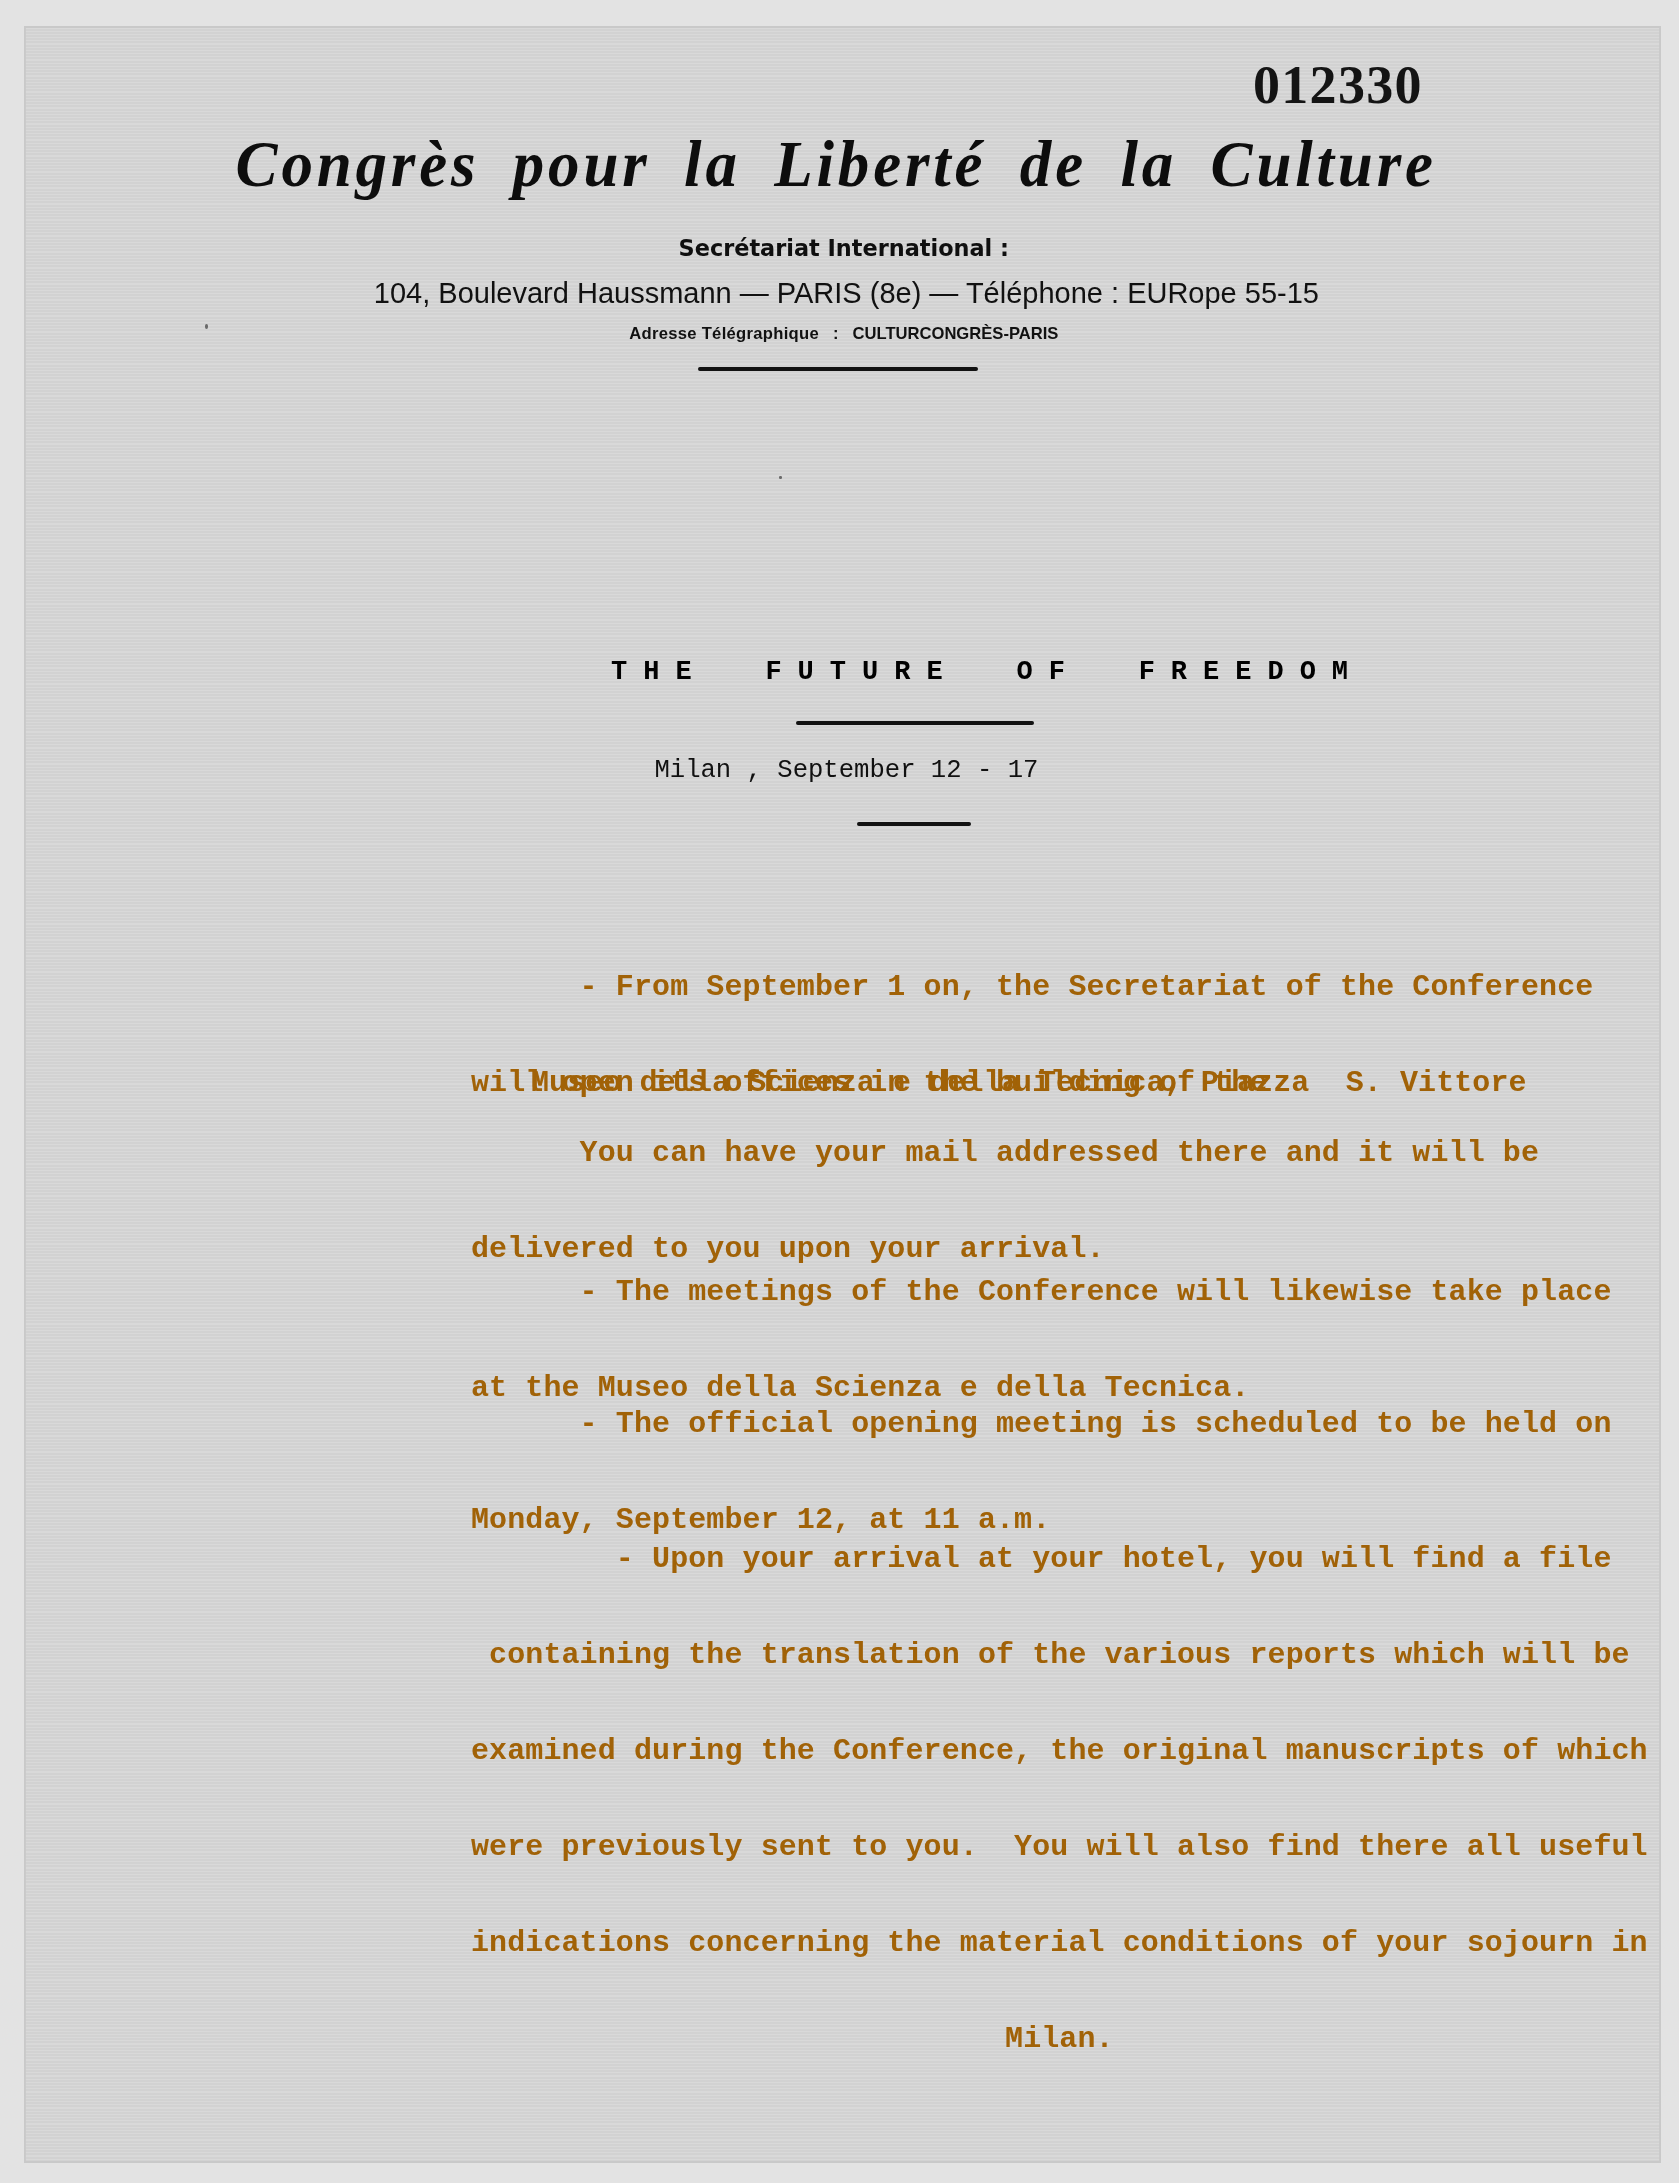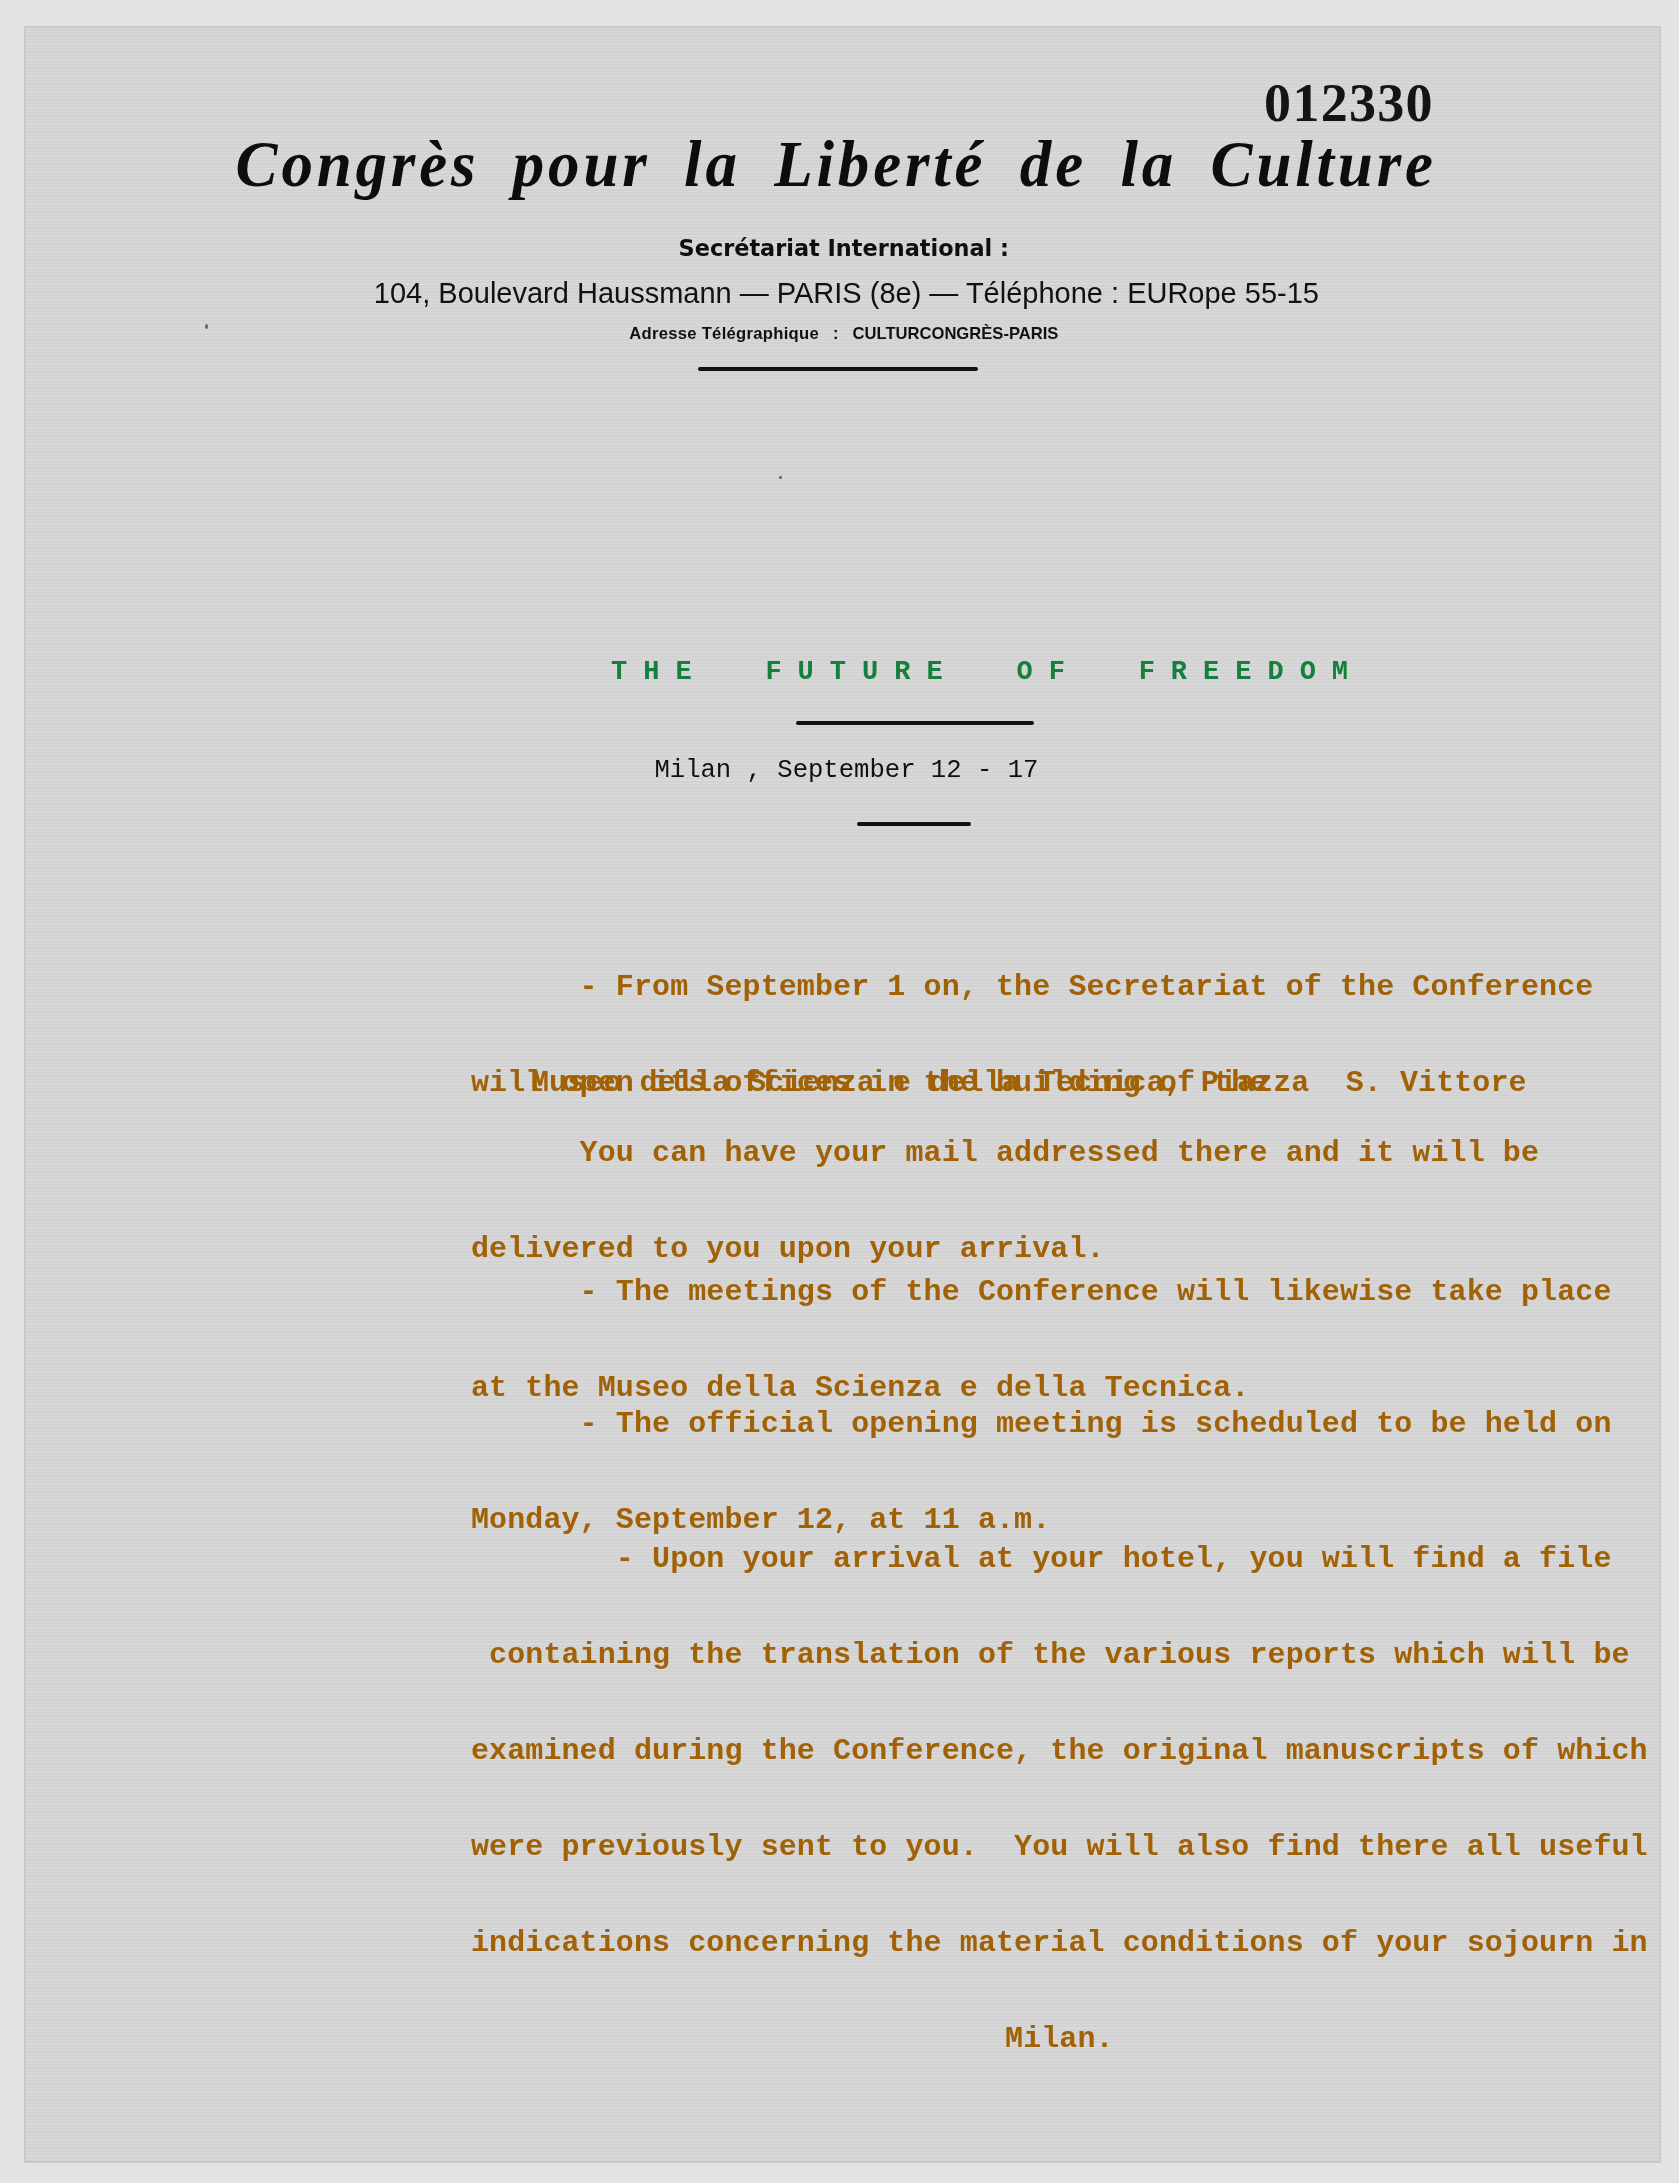--- a/index.html
+++ b/index.html
@@ -22,29 +22,28 @@
     width: 1637px;
     height: 2137px;
     background: #d7d7d7;
     box-shadow: inset 0 0 0 1.9px #c9c9c9;
     background-image:
       repeating-linear-gradient(0deg, rgba(255,255,255,0.06) 0px, rgba(255,255,255,0.06) 1.3px, rgba(0,0,0,0.025) 1.3px, rgba(0,0,0,0.025) 3.2px);
   }
   .abs { position: absolute; }
   .docnum {
     left: 1253px;
-    top: 76px;
+    top: 58px;
     width: 192px;
     font-family: "Liberation Serif", serif;
     font-weight: bold;
     font-size: 54px;
     letter-spacing: 1.3px;
     line-height: 1;
     color: #141414;
-    text-align: center;
   }
   .org-title {
     left: 0;
     width: 1680px;
     top: 133px;
     text-align: center;
     font-family: "Liberation Serif", serif;
     font-style: italic;
     font-weight: bold;
     font-size: 63px;
@@ -103,21 +102,21 @@
   .event-title {
     left: 611px;
     top: 659px;
     font-family: "Liberation Mono", monospace;
     font-weight: bold;
     font-size: 27px;
     line-height: 1;
     letter-spacing: 16px;
     word-spacing: 25.6px;
     white-space: pre;
-    color: #15803d;
+    color: #000000;
   }
   .event-date {
     left: 0;
     width: 1680px;
     top: 758px;
     text-align: center;
     font-family: "Liberation Mono", monospace;
     font-size: 25.6px;
     line-height: 1;
     white-space: pre;

